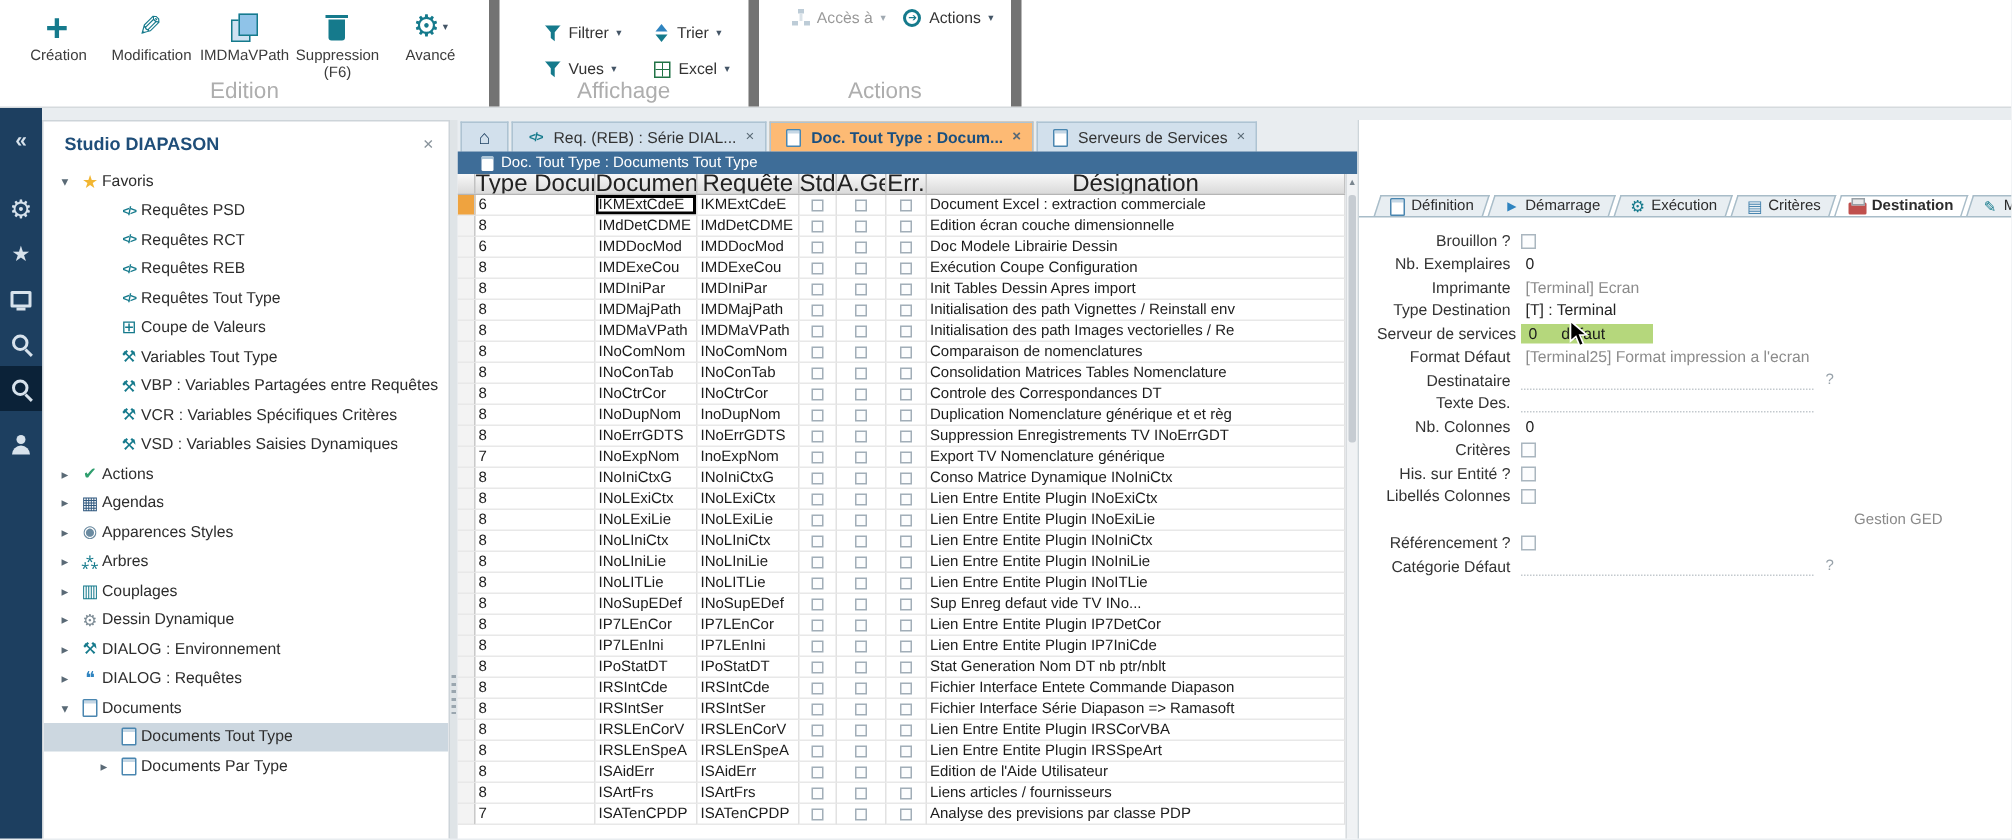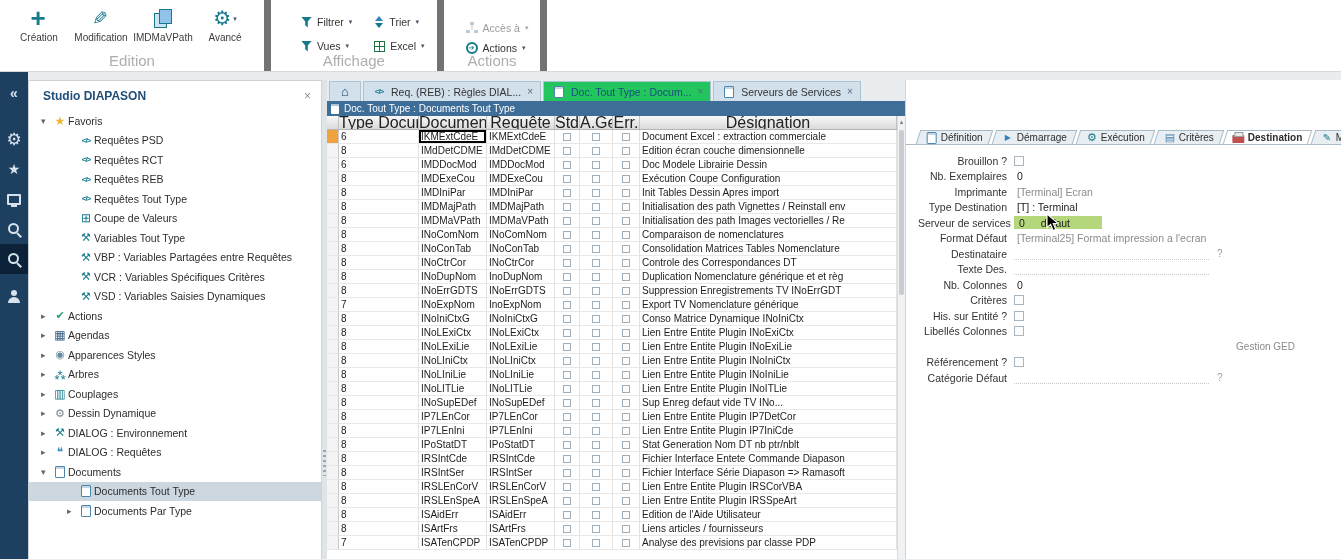--- a/index.html
+++ b/index.html
@@ -12,21 +12,21 @@
 
 
 .ribbon{height:72px;background:#fff;border-bottom:1px solid #d5dadd;display:flex}
 .rgroup{position:relative;border-right:7px solid #737373;padding:4px 8px 14px 8px}
 .rglabel{position:absolute;bottom:2px;left:0;right:0;text-align:center;font-size:15px;color:#aeaeae}
 .rbuttons{display:flex;align-items:flex-start}
 .bbtn{width:62px;display:flex;flex-direction:column;align-items:center;text-align:center;font-size:10px;line-height:11px;color:#3c3c3c;cursor:default}
 .bicon{height:28px;display:flex;align-items:center;justify-content:center;gap:2px}
 .bcaret{font-size:7px;color:#456}
 .grid2{display:grid;grid-template-rows:repeat(2,24px);grid-auto-flow:column;column-gap:14px;margin-top:6px;margin-left:18px}
-.col2{display:flex;flex-direction:column;gap:4px;margin-top:16px;margin-left:10px}
+.col2{display:flex;gap:4px;margin-top:0;margin-left:10px}
 .sbtn{display:flex;align-items:center;gap:5px;font-size:10.5px;color:#333;padding:2px 4px;cursor:default}
 .sbtn .scaret{font-size:7px;color:#456}
 .sbtn.disabled{opacity:.5}
 .rfill{flex:1}
 
 
 .ricon{display:inline-flex;align-items:center;justify-content:center}
 .i-plus::before{content:"+";font-size:26px;font-weight:bold;color:var(--accent);line-height:22px}
 .i-pencil::before{content:"✎";font-size:19px;color:var(--accent);display:inline-block;transform:scaleX(-1)}
 .i-duplicate{position:relative;width:17px;height:18px}
@@ -65,21 +65,21 @@
 .strip .i-monitor{width:14px;height:11px;border:2px solid #d7e2ec;border-radius:1px;position:relative}
 .strip .i-monitor::after{content:"";position:absolute;left:2px;bottom:-4px;width:6px;height:2px;background:#d7e2ec}
 .strip .i-search{position:relative;width:15px;height:15px}
 .strip .i-search::before{content:"";position:absolute;left:1px;top:1px;width:7px;height:7px;border:2px solid #d7e2ec;border-radius:50%}
 .strip .i-search::after{content:"";position:absolute;left:10px;top:10px;width:6px;height:2px;background:#d7e2ec;transform:rotate(45deg);transform-origin:0 50%}
 .strip .i-user{position:relative;width:14px;height:14px}
 .strip .i-user::before{content:"";position:absolute;left:4px;top:0;width:6px;height:6px;border-radius:50%;background:#d7e2ec}
 .strip .i-user::after{content:"";position:absolute;left:1px;top:7px;width:12px;height:6px;border-radius:6px 6px 0 0;background:#d7e2ec}
 
 
-.sidebar{width:294px;background:#fff;border:1px solid #cdd4d9;border-bottom:none;margin-top:8px;display:flex;flex-direction:column;flex:none;overflow:hidden}
+.sidebar{width:272px;background:#fff;border:1px solid #cdd4d9;border-bottom:none;margin-top:8px;display:flex;flex-direction:column;flex:none;overflow:hidden}
 .sb-head{display:flex;align-items:center;padding:8px 10px 6px 14px}
 .sb-title{font-size:12px;font-weight:bold;color:#1f4e79;flex:1}
 .sb-close{color:#8a949c;font-size:12px;cursor:default}
 .sb-close::before{content:"×"}
 .tree{flex:1;overflow:hidden;padding-top:2px}
 .titem{display:flex;align-items:center;height:19.5px;cursor:default}
 .titem.lv0{padding-left:12px}
 .titem.lv1{padding-left:38px}
 .titem.selected{background:#ccd7e0}
 .tarrow{width:11px;font-size:9px;color:#5a6a76;flex:none}
@@ -106,25 +106,25 @@
 .i-printer::before{content:"";position:absolute;left:2px;top:-3px;width:7px;height:3px;background:#e8e8e8;border:1px solid #98a0a6}
 
 
 .vsplit{width:5px;margin-top:8px;background:#dfe4e7;position:relative;flex:none;cursor:col-resize}
 .vsplit .grip{position:absolute;top:370px;left:1px;width:3px;height:26px;background:repeating-linear-gradient(to bottom,#9aa6af 0 2px,transparent 2px 5px)}
 
 
 .content{flex:1;min-width:0;display:flex;flex-direction:column;margin-top:8px}
 .tabbar{height:21px;display:flex;align-items:flex-end;gap:2px;padding-left:2px;flex:none}
 .tab{height:20px;display:flex;align-items:center;gap:4px;padding:0 7px;background:#d2e0ec;border:1px solid #aec3d2;border-bottom:none;font-size:10.5px;color:#333;white-space:nowrap;cursor:default}
-.tab.active{background:#22c55e;color:var(--active_tab_text);font-weight:normal}
+.tab.active{background:#fdba74;color:var(--active_tab_text);font-weight:bold}
 .tab-label:empty{display:none}
 .tab-close{color:#5a6a76;font-size:10px;margin-left:2px;cursor:default}
 .tab-close::before{content:"×"}
-.gtitle{height:15px;background:var(--title_bar);color:#fff;font-size:10px;display:flex;align-items:center;padding-left:4px;flex:none}
+.gtitle{height:15px;background:var(--title_bar);color:#fff;font-size:10px;display:flex;align-items:center;padding-left:16px;flex:none}
 .i-docw{width:8px;height:10px;background:#fff;border-radius:1px;margin-right:5px;box-shadow:inset 0 2px 0 rgba(120,160,190,.6)}
 .gzone{flex:1;display:flex;background:#fff;min-height:0}
 .gcols{flex:1;min-width:0;display:flex;flex-direction:column}
 .thead{height:14px;display:flex;background:linear-gradient(#f8f8f8,#dadada);border-bottom:1px solid #b5b5b5;flex:none}
 .th{font-size:16px;color:#222;text-align:center;line-height:14px;border-right:1px solid #c2c2c2;overflow:hidden;white-space:nowrap;flex:none}
 .thead .th:nth-of-type(1){width:12px}
 .thead .th:nth-of-type(2){width:80px}
 .thead .th:nth-of-type(3){width:68px}
 .thead .th:nth-of-type(4){width:68px}
 .thead .th:nth-of-type(5){width:25px}
@@ -201,20 +201,27 @@
         </div>
 
         <div class="bbtn no-close">
           <span class="bicon">
               <span class="ricon i-duplicate"></span>
               <span class="bcaret"></span>
             </span>
           <span class="blabel">IMDMaVPath</span>
         </div>
 
+        <div class="bbtn no-close">
+          <span class="bicon">
+              <span class="ricon i-trash"></span>
+              <span class="bcaret"></span>
+            </span>
+          <span class="blabel">Suppression (F6)</span>
+        </div>
 
         <div class="bbtn no-close">
           <span class="bicon">
               <span class="ricon i-adv"></span>
               <span class="bcaret">▾</span>
             </span>
           <span class="blabel">Avancé</span>
         </div>
       </div>
     <div class="rglabel">Edition</div>
@@ -443,21 +450,21 @@
   <div class="content">
     <div class="tabbar">
 
         <div class="tab no-close">
           <span class="ticon i-home"></span>
 
         </div>
 
         <div class="tab">
           <span class="ticon i-code"></span>
-          <span class="tab-label">Req. (REB) : Règles DIAL...</span>
+          <span class="tab-label">Req. (REB) : Série DIAL...</span>
           <span class="tab-close"></span>
         </div>
 
         <div class="tab active">
           <span class="ticon i-doc"></span>
           <span class="tab-label">Doc. Tout Type : Docum...</span>
           <span class="tab-close"></span>
         </div>
 
         <div class="tab">

